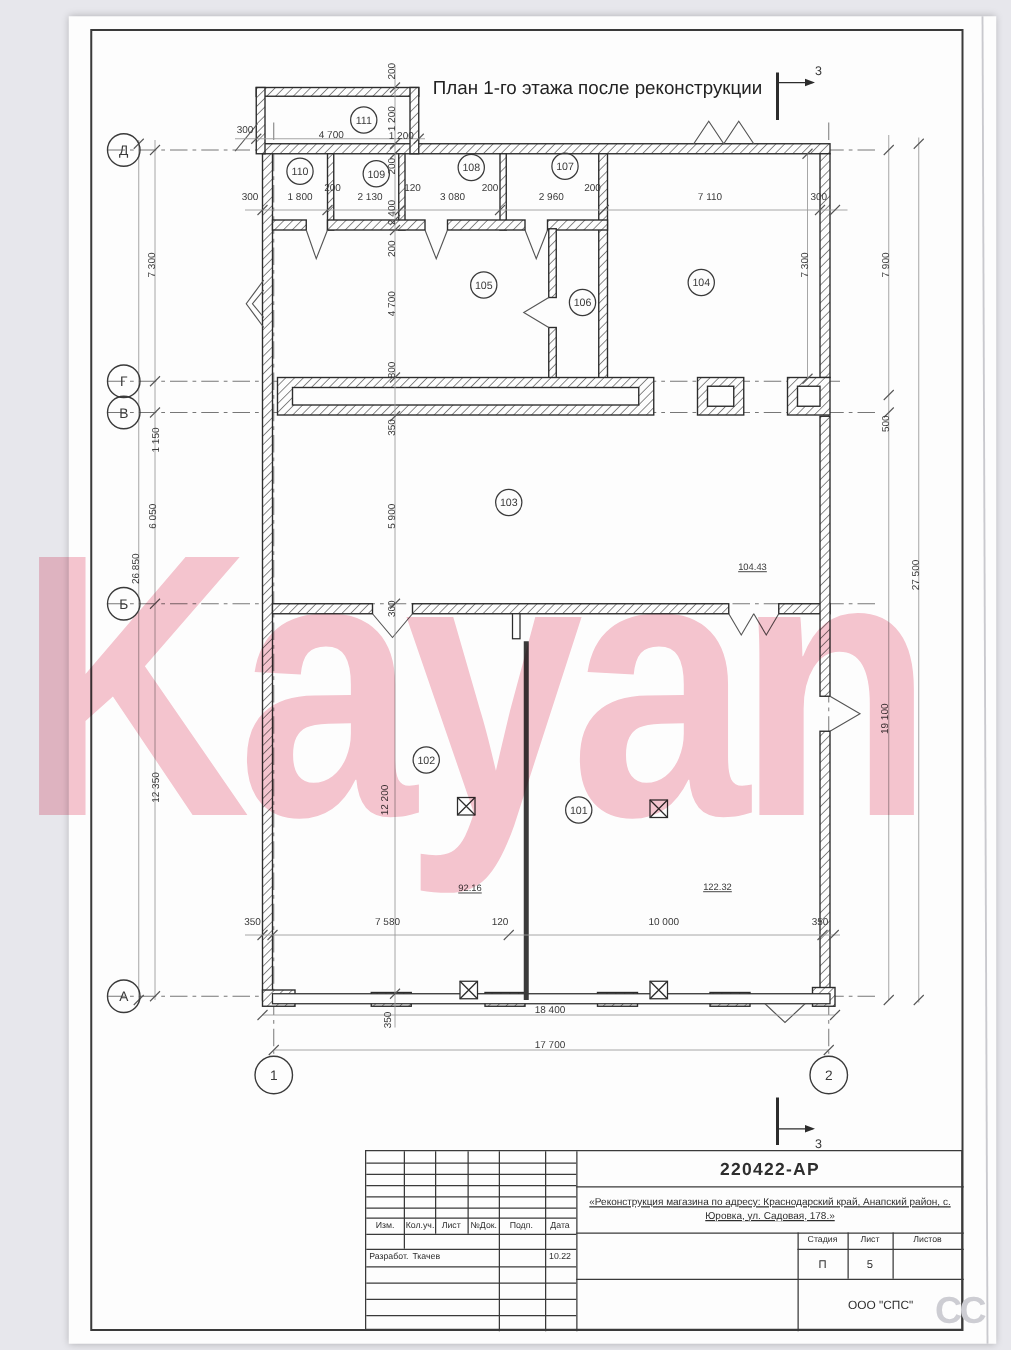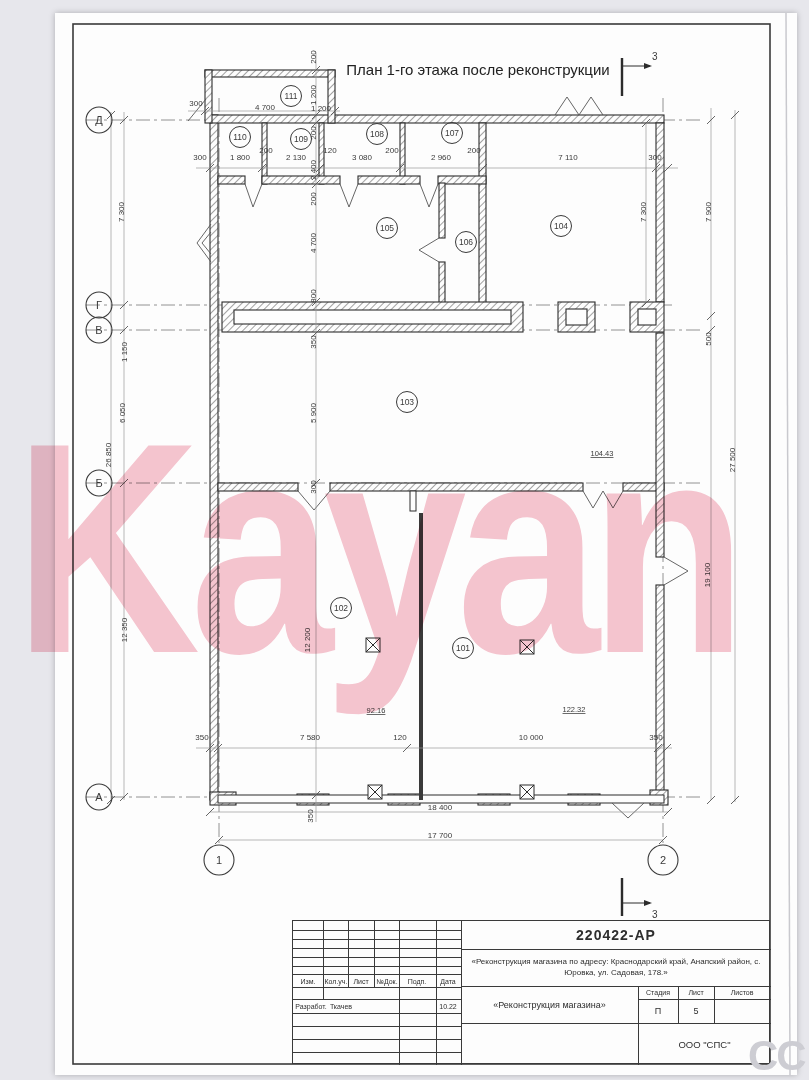--- a/index.html
+++ b/index.html
@@ -33,21 +33,21 @@
   .tb-center{display:flex;align-items:center;justify-content:center;text-align:center;}
   
   #watermark{
     position:absolute;left:14px;top:398px;z-index:5;pointer-events:none;
     font-size:300px;font-weight:700;line-height:1;color:#f6c6d0;
     letter-spacing:-12px;transform:scaleX(.86);transform-origin:left top;
     mix-blend-mode:multiply;
   }
   #corner-watermark{
     position:absolute;left:748px;top:1032px;z-index:6;pointer-events:none;
-    font-size:42px;font-weight:700;color:#cdcdd3;letter-spacing:-2px;
+    font-size:30px;font-weight:700;color:#cdcdd3;letter-spacing:-2px;
   }
 </style>
 </head>
 <body>
 
 <div id="sheet"></div>
 
 <svg id="plan-svg" width="809" height="1080" viewBox="0 0 809 1080">
   <defs>
     <pattern id="hatch" width="5" height="5" patternUnits="userSpaceOnUse" patternTransform="rotate(45)">
@@ -336,24 +336,23 @@
   <span class="tb-txt" style="left:155px;top:60px;">Дата</span>
 
   <span class="tb-txt" style="left:18px;top:85px;">Разработ.</span>
   <span class="tb-txt" style="left:48px;top:85px;">Ткачев</span>
   <span class="tb-txt" style="left:155px;top:85px;">10.22</span>
 
   <div class="hline" style="left:168px;top:28px;width:310px;"></div>
   <div class="hline" style="left:168px;top:65px;width:310px;"></div>
   <div class="hline" style="left:168px;top:102px;width:310px;"></div>
   <div class="tb-center" style="left:168px;top:0;width:310px;height:28px;font-size:14px;font-weight:bold;letter-spacing:1px;">220422-АР</div>
-  <div class="tb-center" style="left:172px;top:28px;width:302px;height:37px;font-size:8px;line-height:1.35;">«Реконструкция магазина по адресу: Краснодарский край, Анапский район, с. Юровка, ул. Садовая, 178.»</div>
+  <div class="tb-center" style="left:172px;top:28px;width:302px;height:37px;font-size:8px;line-height:1.35;text-decoration:underline;">«Реконструкция магазина по адресу: Краснодарский край, Анапский район, с. Юровка, ул. Садовая, 178.»</div>
 
   <div class="vline" style="left:345px;top:65px;height:79px;"></div>
-  <div class="tb-center" style="left:168px;top:65px;width:177px;height:37px;font-size:9px;">«Реконструкция магазина»</div>
 
   <div class="hline" style="left:345px;top:78px;width:133px;"></div>
   <div class="vline" style="left:385px;top:65px;height:37px;"></div>
   <div class="vline" style="left:421px;top:65px;height:37px;"></div>
   <span class="tb-txt" style="left:365px;top:71px;">Стадия</span>
   <span class="tb-txt" style="left:403px;top:71px;">Лист</span>
   <span class="tb-txt" style="left:449px;top:71px;">Листов</span>
   <span class="tb-txt" style="left:365px;top:90px;font-size:9px;">П</span>
   <span class="tb-txt" style="left:403px;top:90px;font-size:9px;">5</span>
   <span class="tb-txt" style="left:449px;top:90px;font-size:9px;"></span>

